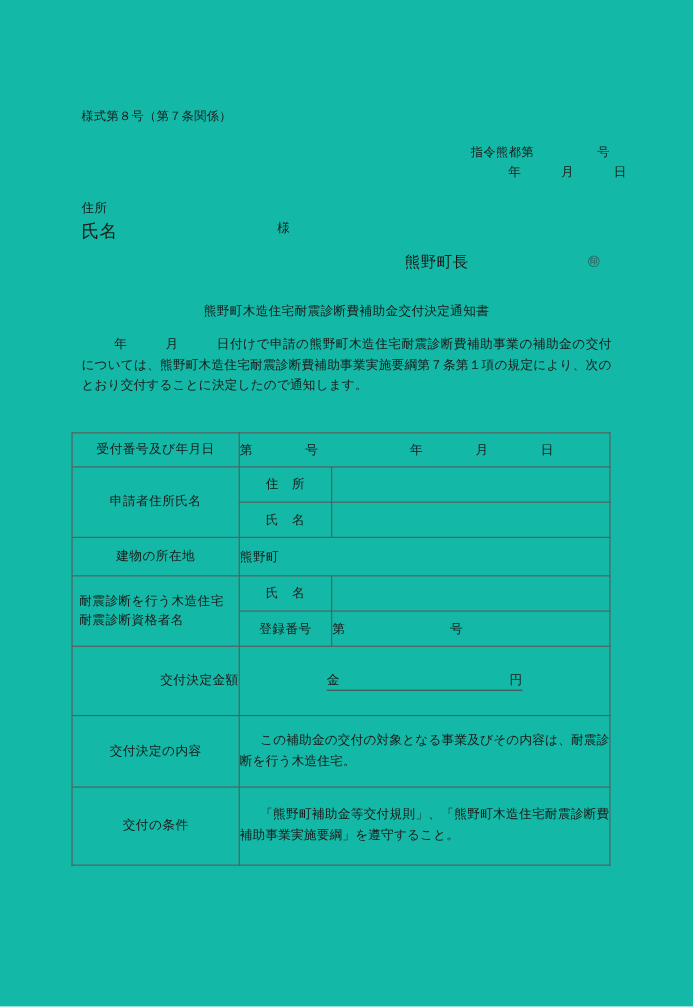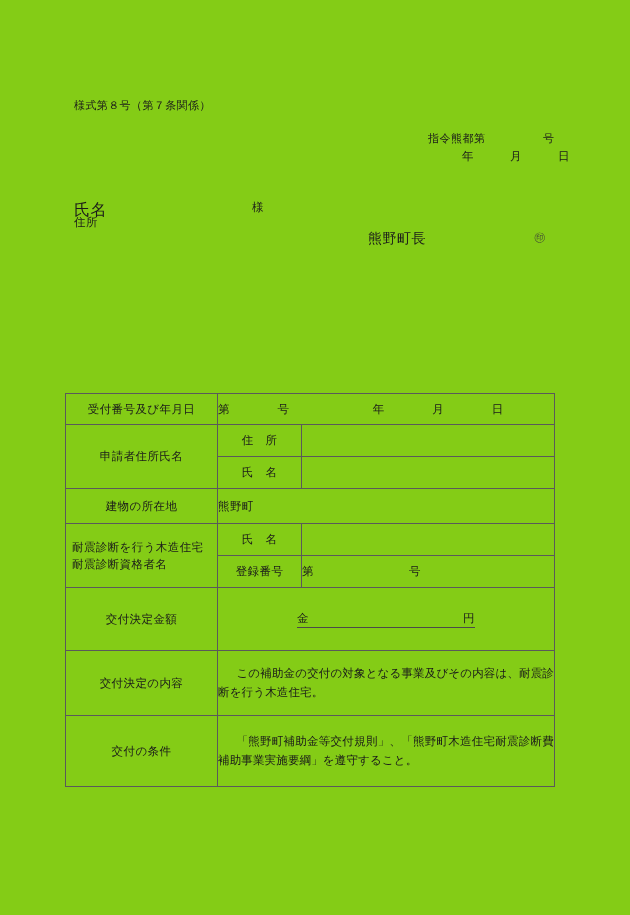--- a/index.html
+++ b/index.html
@@ -11,21 +11,21 @@
     width: 630px;
     height: 915px;
     position: relative;
     font-family: "Liberation Serif", "DejaVu Serif", serif;
     color: #1a1a1a;
     -webkit-font-smoothing: antialiased;
   }
   .page {
     position: absolute;
     inset: 0;
-    background: #84cc16;
+    background: #14b8a6;
   }
 
   
   .form-code {
     position: absolute;
     left: 74px;
     top: 98px;
     font-size: 11px;
     letter-spacing: 0.4px;
     white-space: pre;
@@ -46,21 +46,20 @@
     letter-spacing: 0.5px;
     white-space: pre;
   }
 
   .addr-label {
     position: absolute;
     left: 74px;
     top: 182px;
     font-size: 11.5px;
     letter-spacing: 0.5px;
-    margin-top: 33px;
   }
   .name-label {
     position: absolute;
     left: 74px;
     top: 200px;
     font-size: 16px;
     letter-spacing: 0.5px;
   }
   .name-honorific {
     position: absolute;
@@ -173,42 +172,46 @@
     padding-bottom: 1px;
     letter-spacing: 0.4px;
   }
   .amount-inner .yen {
     float: right;
   }
 
   .h-row1 { height: 30px; }
   .h-sub  { height: 31px; }
   .h-loc  { height: 34px; }
-  .h-amt  { height: 62px; }
+  .h-amt  { height: 62px; text-align: right; }
   .h-cont { height: 64px; }
   .h-cond { height: 70px; }
 </style>
 </head>
 <body>
 
 <div class="page">
 
   <div class="form-code">様式第８号（第７条関係）</div>
 
   <div class="doc-number">指令熊都第　　　　　号</div>
   <div class="doc-date">年　　　月　　　日</div>
 
   <div class="addr-label">住所</div>
   <div class="name-label">氏名</div>
   <div class="name-honorific">様</div>
 
   <div class="issuer">熊野町長</div>
   <div class="issuer-seal">㊞</div>
 
-
+  <div class="doc-title">熊野町木造住宅耐震診断費補助金交付決定通知書</div>
+
+  <div class="body-text">
+    <span class="lead-date" style="margin-left:2.6em;">年　　　月　　　日</span><span>付けで申請の熊野町木造住宅耐震診断費補助事業の補助金の交付については、熊野町木造住宅耐震診断費補助事業実施要綱第７条第１項の規定により、次のとおり交付することに決定したので通知します。</span>
+  </div>
 
   <table class="form-table">
     <colgroup>
       <col class="col-label">
         <col class="col-sub">
         <col class="col-value">
     </colgroup>
     <tbody>
       <tr>
         <td class="cell-label h-row1">受付番号及び年月日</td>

